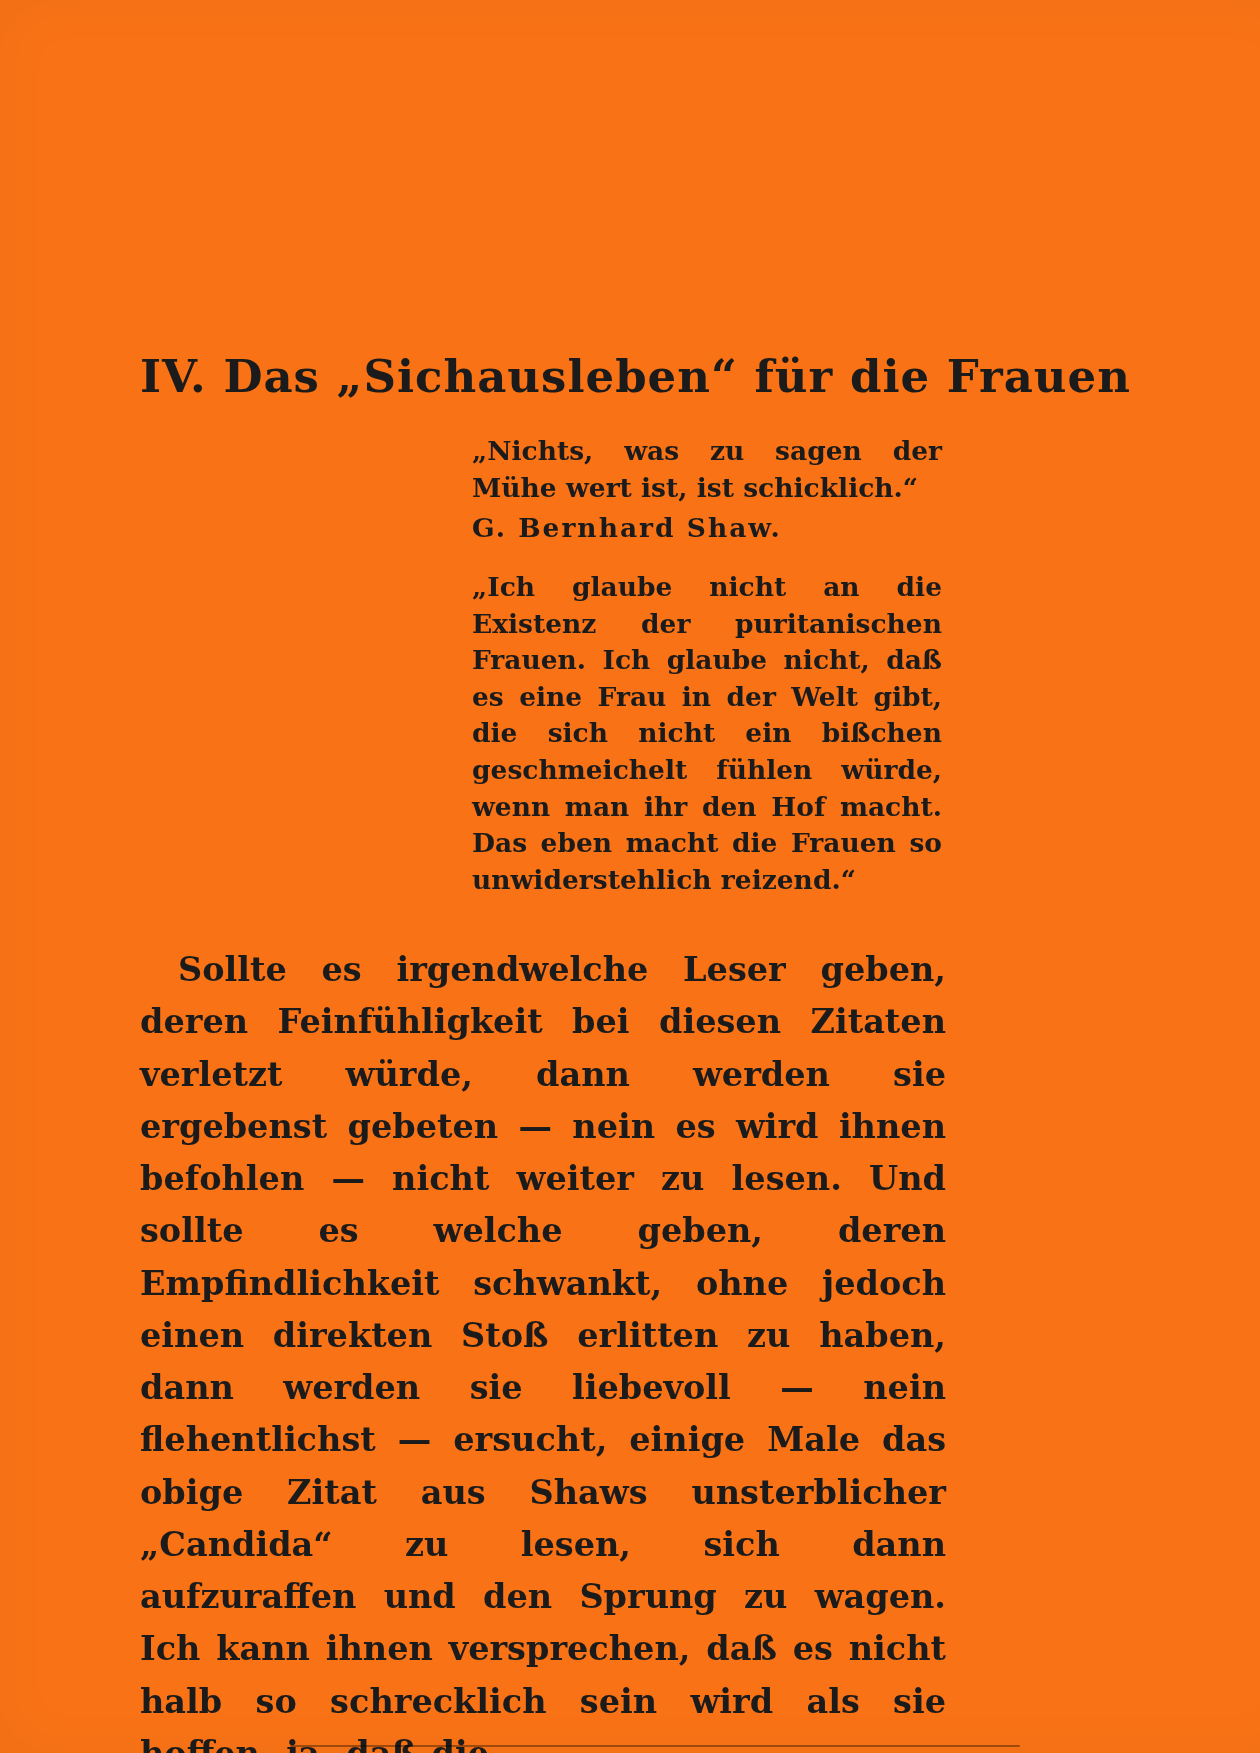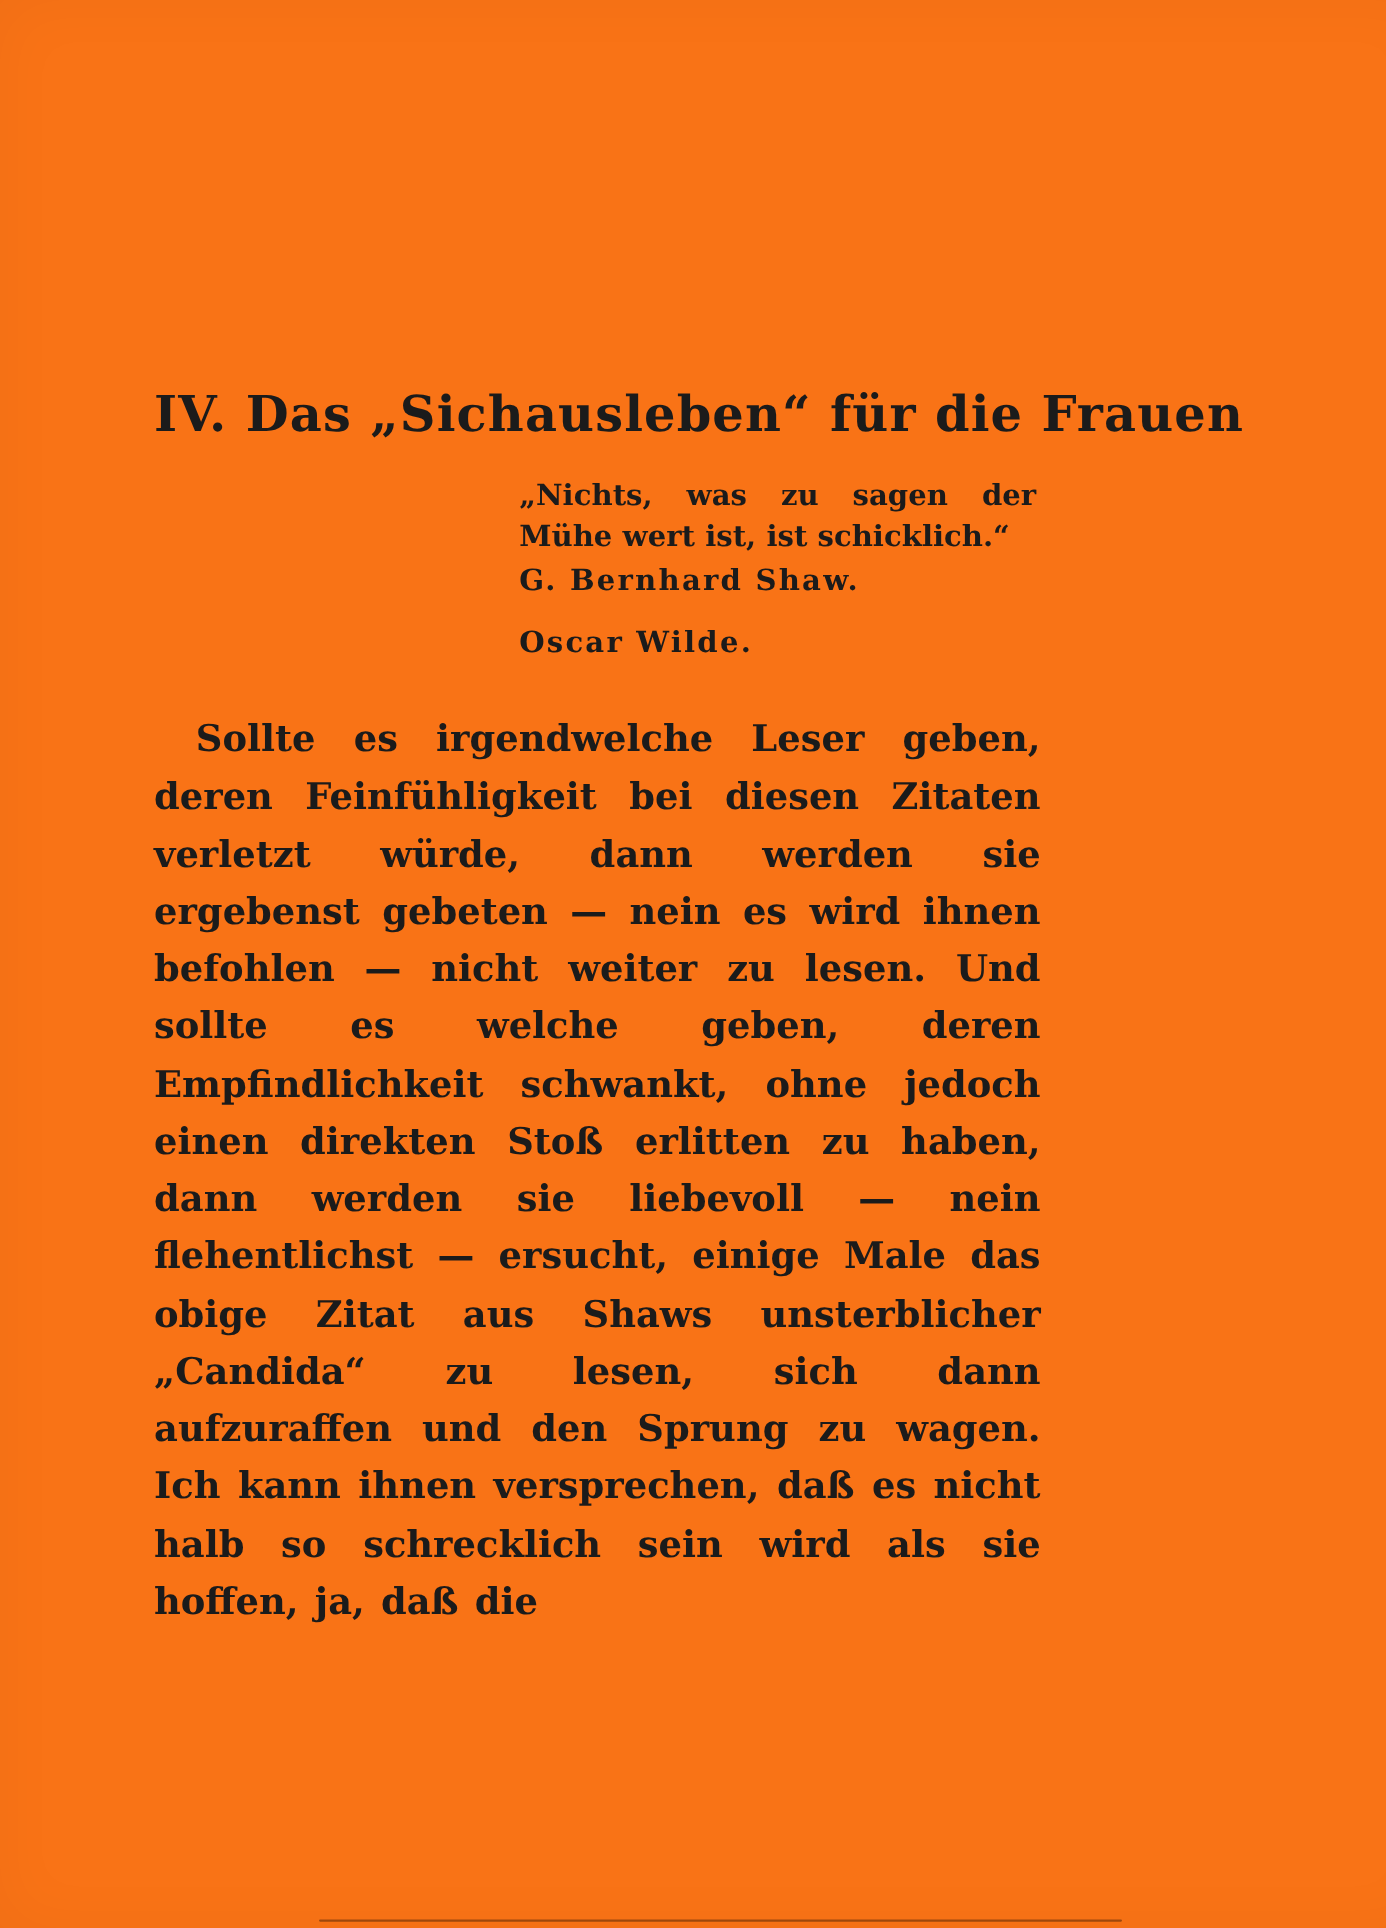--- a/index.html
+++ b/index.html
@@ -84,21 +84,21 @@
 
   <div class="text-column">
 
     <h1 class="chapter-title">IV. Das „Sichausleben“ für die Frauen</h1>
 
     <div class="epigraph-block">
 
       <p class="epigraph">„Nichts, was zu sagen der Mühe wert ist, ist schicklich.“</p>
       <p class="epigraph-attribution">G. Bernhard Shaw.</p>
 
-      <p class="epigraph-attribution">Oscar Wilde.</p>
+      <p class="epigraph">„Ich glaube nicht an die Existenz der puritanischen Frauen. Ich glaube nicht, daß es eine Frau in der Welt gibt, die sich nicht ein bißchen geschmeichelt fühlen würde, wenn man ihr den Hof macht. Das eben macht die Frauen so unwiderstehlich reizend.“</p>
 
     </div>
 
     <p class="body-text">Sollte es irgendwelche Leser geben, deren Feinfühligkeit bei diesen Zitaten verletzt würde, dann werden sie ergebenst gebeten — nein es wird ihnen befohlen — nicht weiter zu lesen. Und sollte es welche geben, deren Empfindlichkeit schwankt, ohne jedoch einen direkten Stoß erlitten zu haben, dann werden sie liebevoll — nein flehentlichst — ersucht, einige Male das obige Zitat aus Shaws unsterblicher „Candida“ zu lesen, sich dann aufzuraffen und den Sprung zu wagen. Ich kann ihnen versprechen, daß es nicht halb so schrecklich sein wird als sie hoffen, ja, daß die</p>
 
   </div>
 
   <div class="scan-edge-line"></div>
 
 </div>

